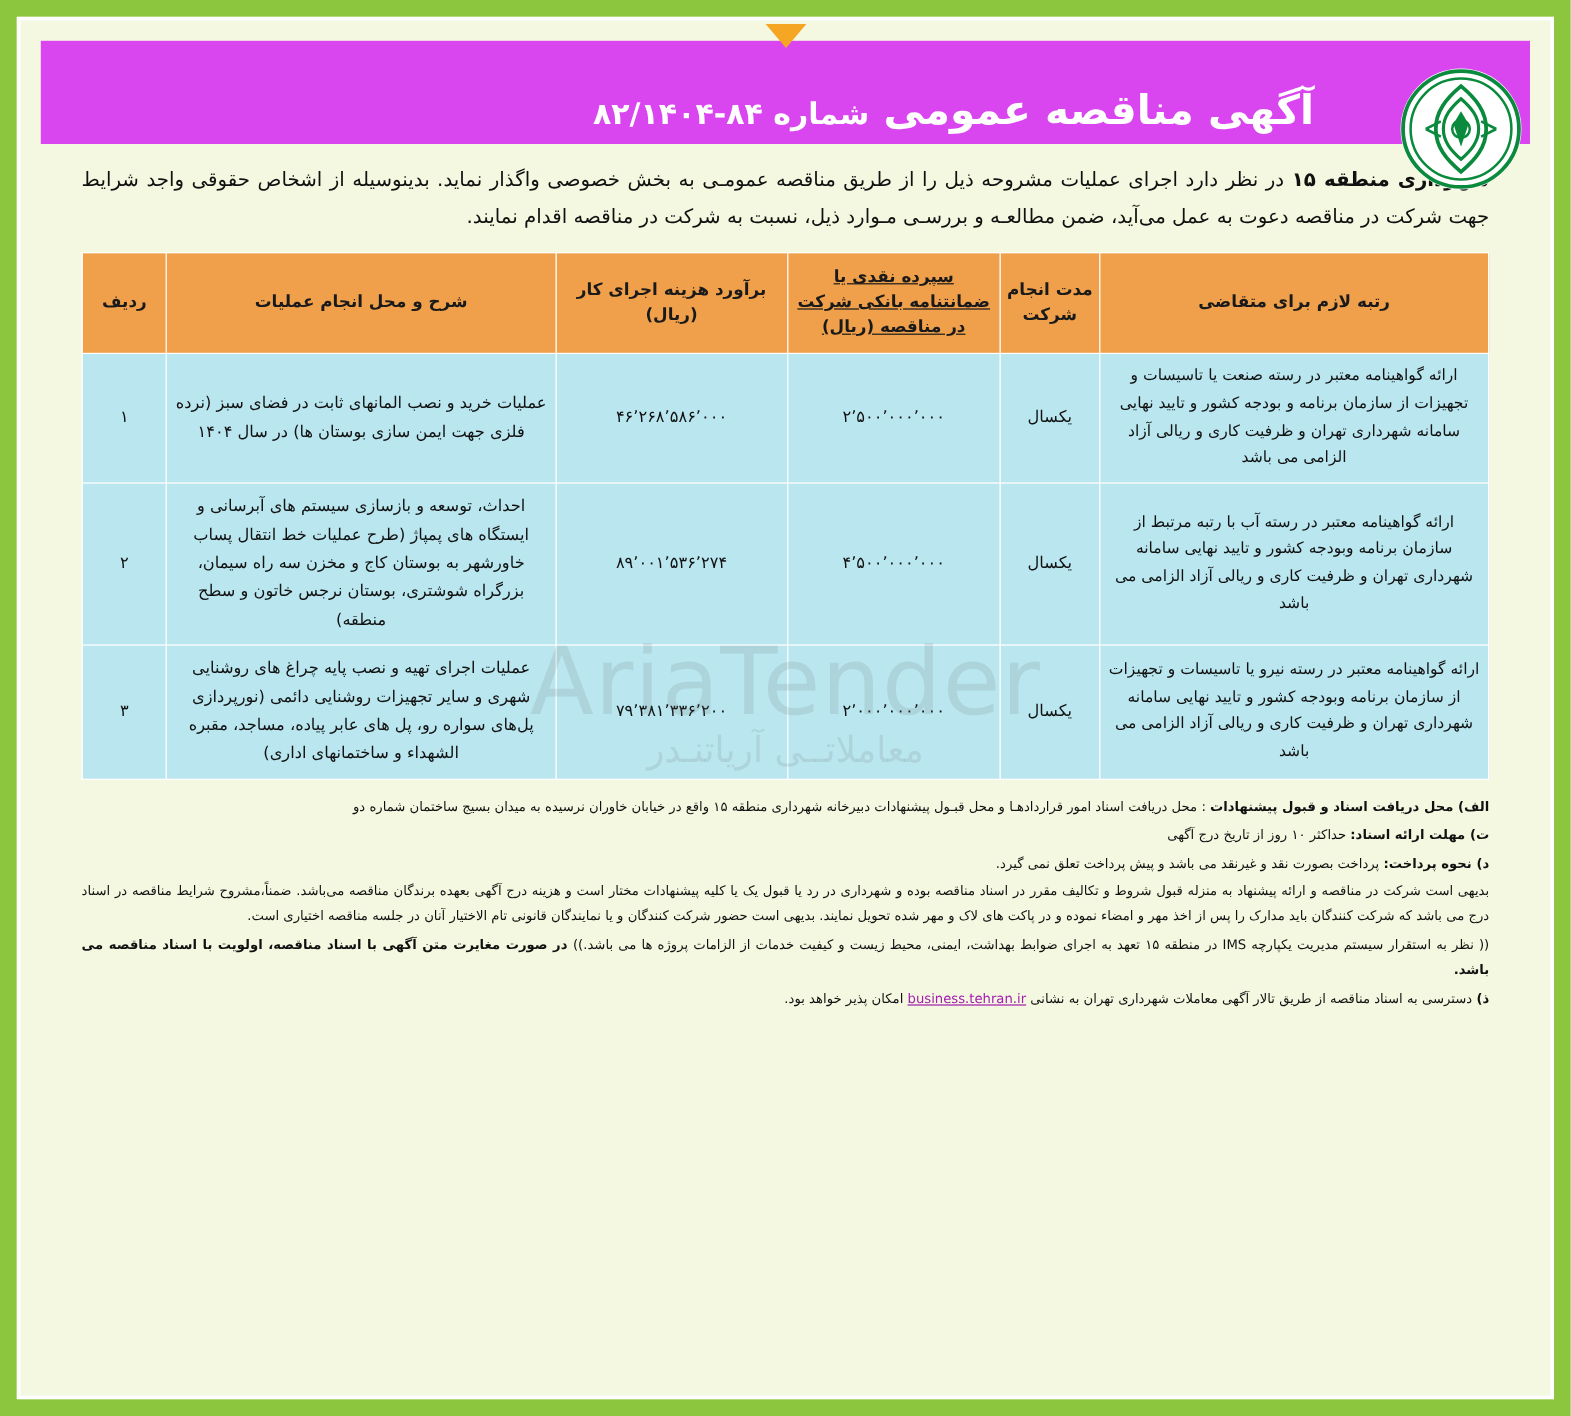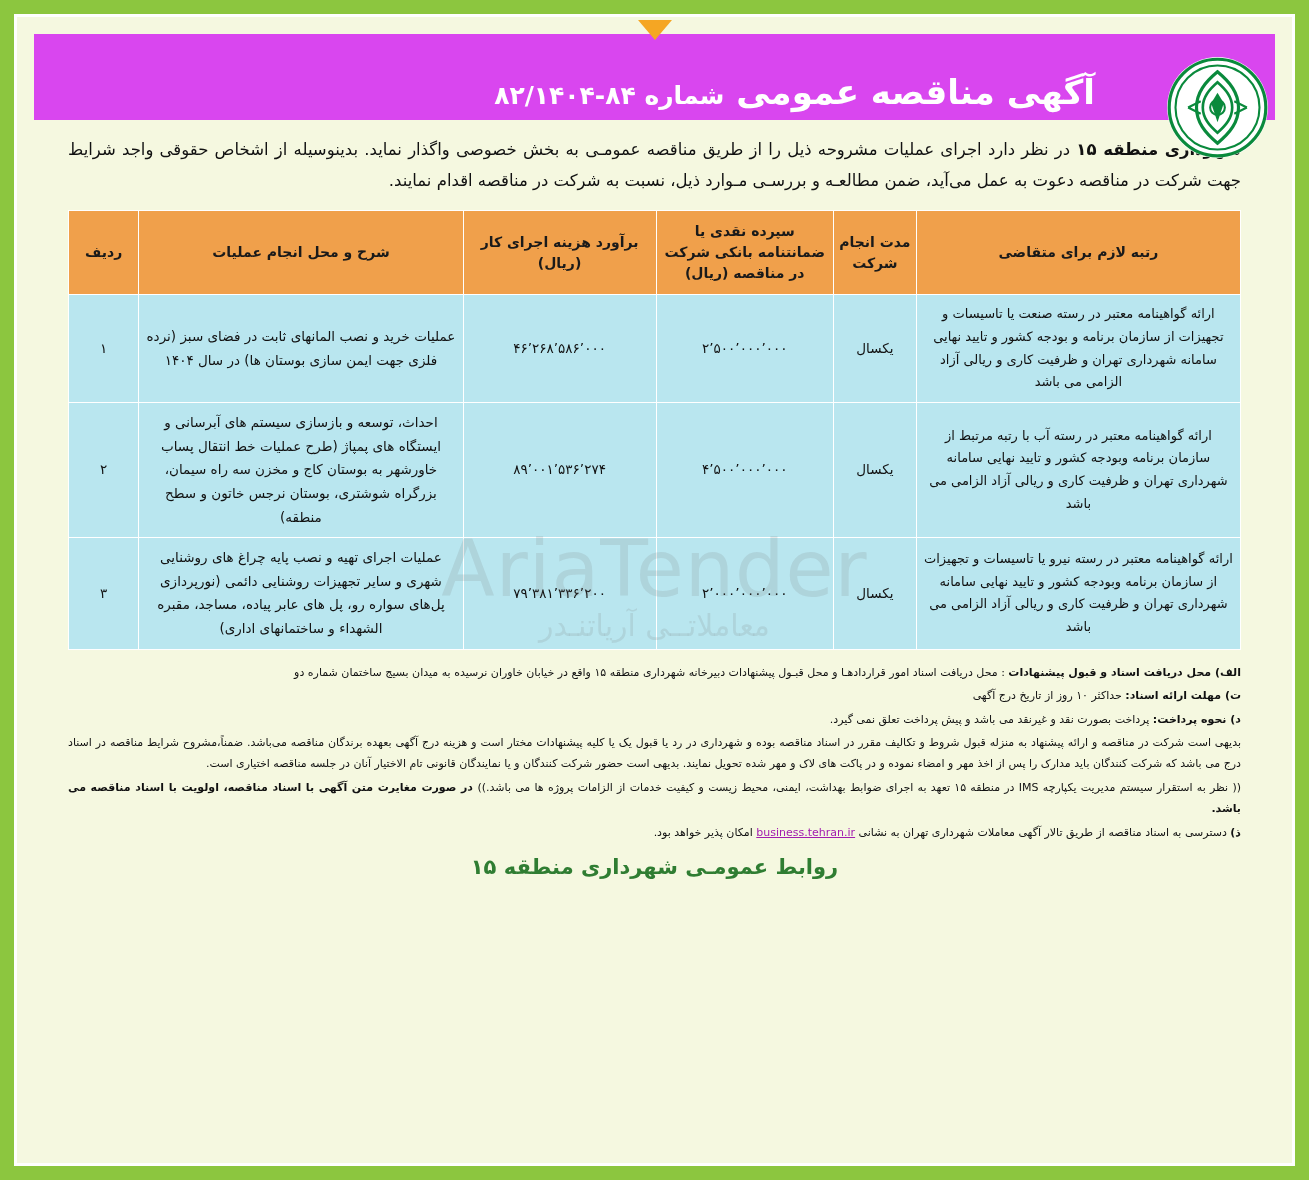--- a/index.html
+++ b/index.html
@@ -116,21 +116,21 @@
   table.tender td.desc {
     text-align: center;
   }
   table.tender td.rank {
     text-align: center;
     font-size: 13px;
   }
   .col-row   { width: 58px; }
   .col-desc  { width: 300px; }
   .col-cost  { width: 175px; }
-  .col-dep   { width: 160px; }
+  .col-dep   { width: 160px; text-decoration: underline; }
   .col-dur   { width: 70px; }
   .col-rank  { width: 300px; }
 
   .clauses {
     direction: rtl;
     text-align: justify;
     font-size: 11px;
     line-height: 1.95;
     color: #111111;
     padding: 12px 48px 0 48px;
@@ -253,21 +253,20 @@
         </p>
         <p>بدیهی است شرکت در مناقصه و ارائه پیشنهاد به منزله قبول شروط و تکالیف مقرر در اسناد مناقصه بوده و شهرداری در رد یا قبول یک یا کلیه پیشنهادات مختار است و هزینه درج آگهی بعهده برندگان مناقصه می‌باشد. ضمناً،مشروح شرایط مناقصه در اسناد درج می باشد که شرکت کنندگان باید مدارک را پس از اخذ مهر و امضاء نموده و در پاکت های لاک و مهر شده تحویل نمایند. بدیهی است حضور شرکت کنندگان و یا نمایندگان قانونی تام الاختیار آنان در جلسه مناقصه اختیاری است.</p>
         <p>
           <span>(( نظر به استقرار سیستم مدیریت یکپارچه IMS در منطقه ۱۵ تعهد به اجرای ضوابط بهداشت، ایمنی، محیط زیست و کیفیت خدمات از الزامات پروژه ها می باشد.))</span><b> در صورت مغایرت متن آگهی با اسناد مناقصه، اولویت با اسناد مناقصه می باشد.</b>
         </p>
         <p>
           <b>ذ)</b><span> دسترسی به اسناد مناقصه از طریق تالار آگهی معاملات شهرداری تهران به نشانی </span><a class="link" href="#">business.tehran.ir</a><span> امکان پذیر خواهد بود.</span>
         </p>
       </div>
 
-      <div class="footer-line">روابط عمومـی شهرداری منطقه ۱۵</div>
 
     </div>
   </div>
 
   <div class="watermark">
     <span>AriaTender</span>
     <span class="sub">معاملاتــی آریاتنـدر</span>
   </div>
 
 </div>

